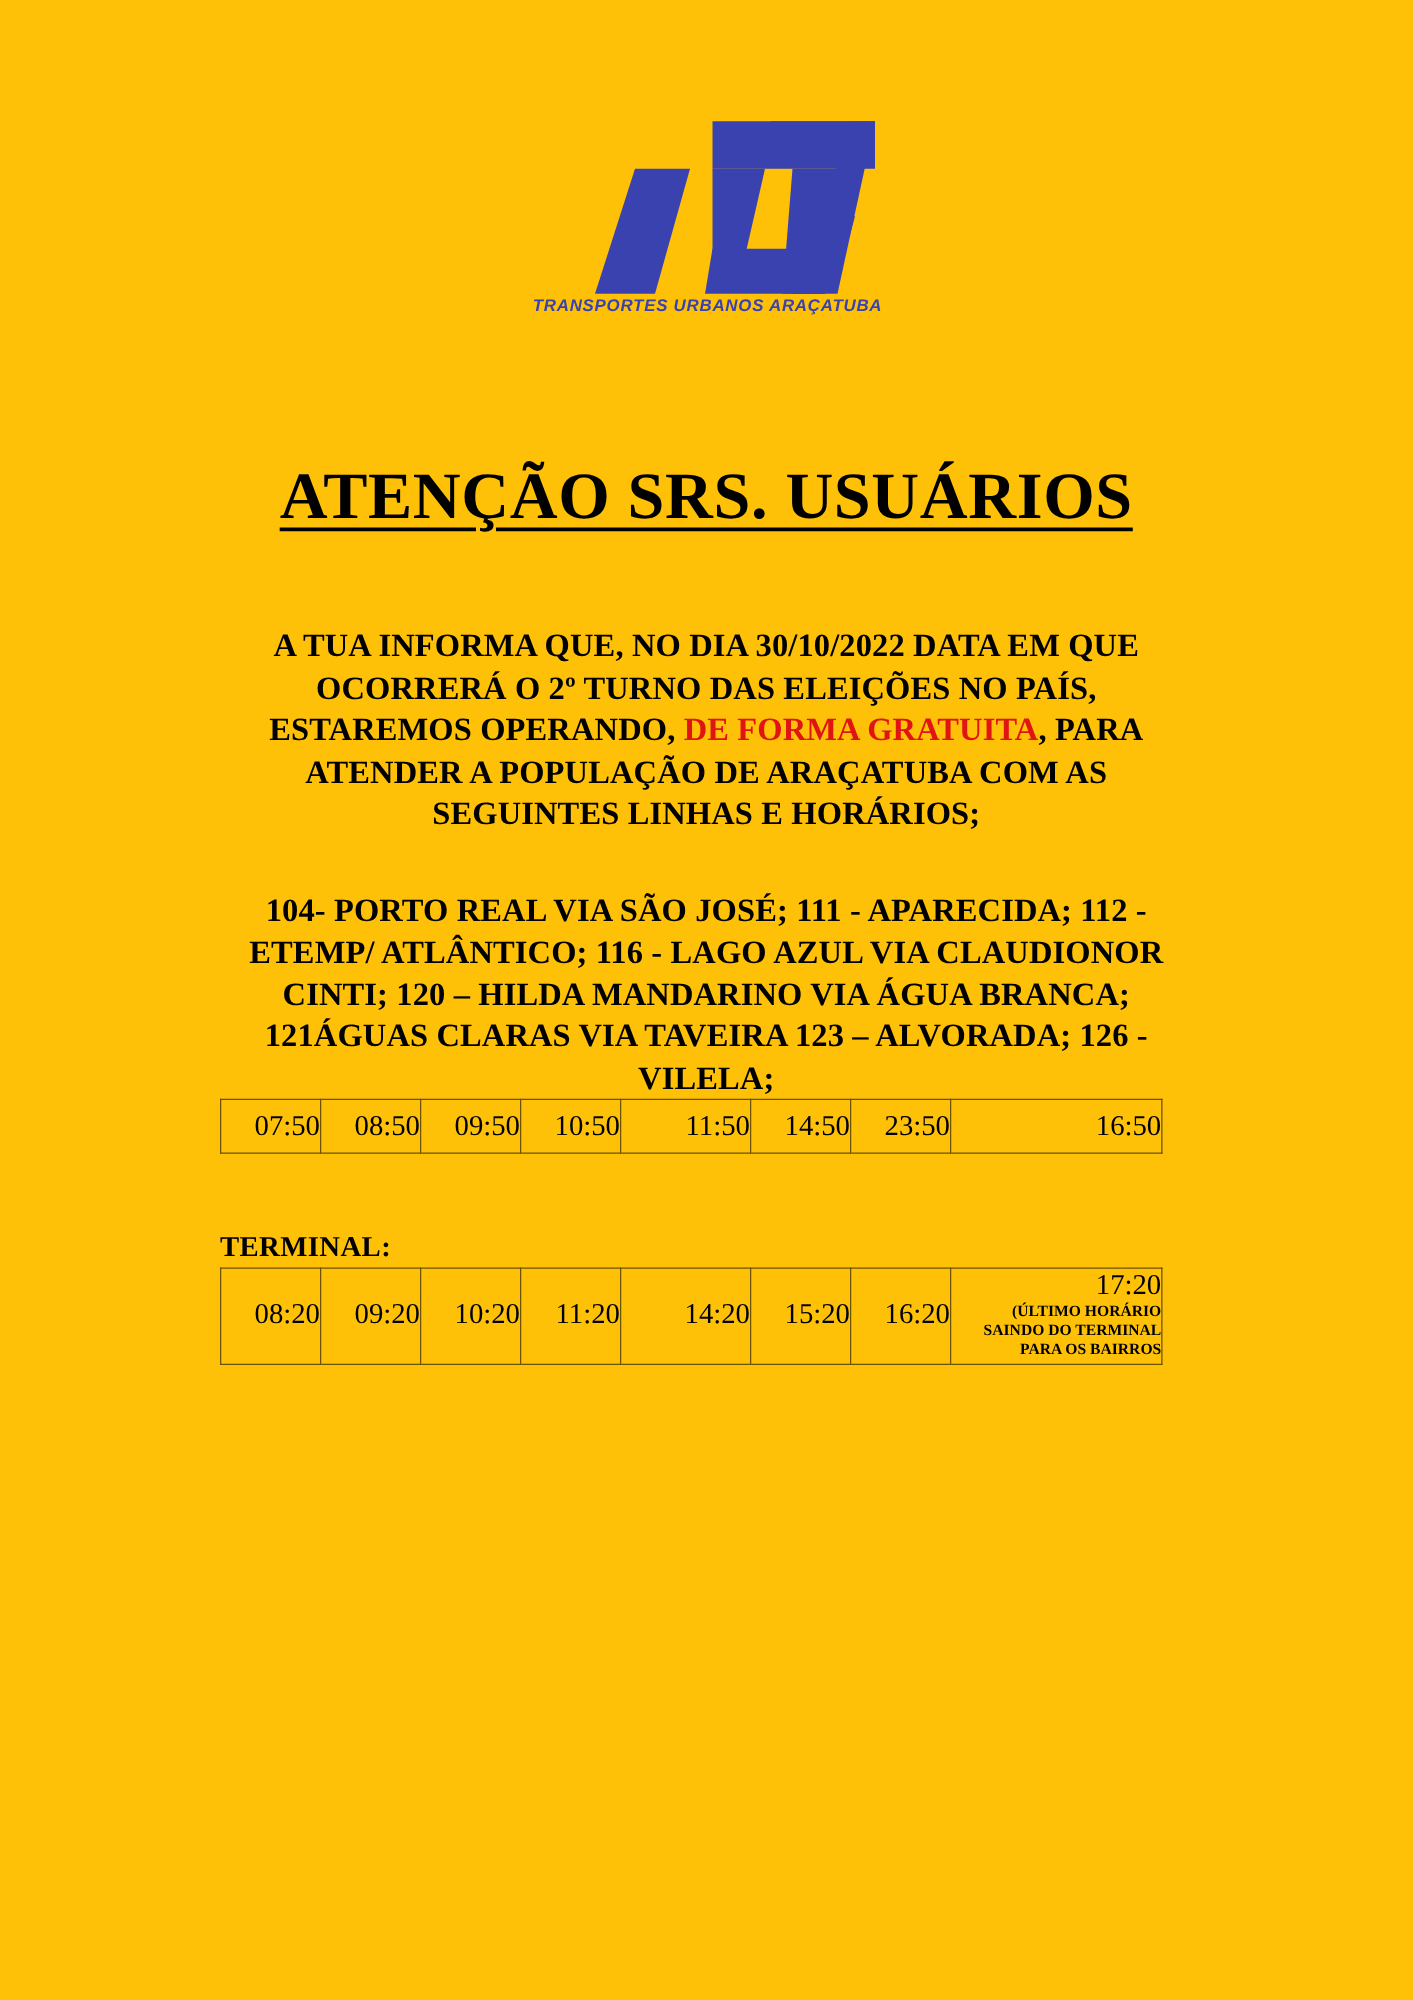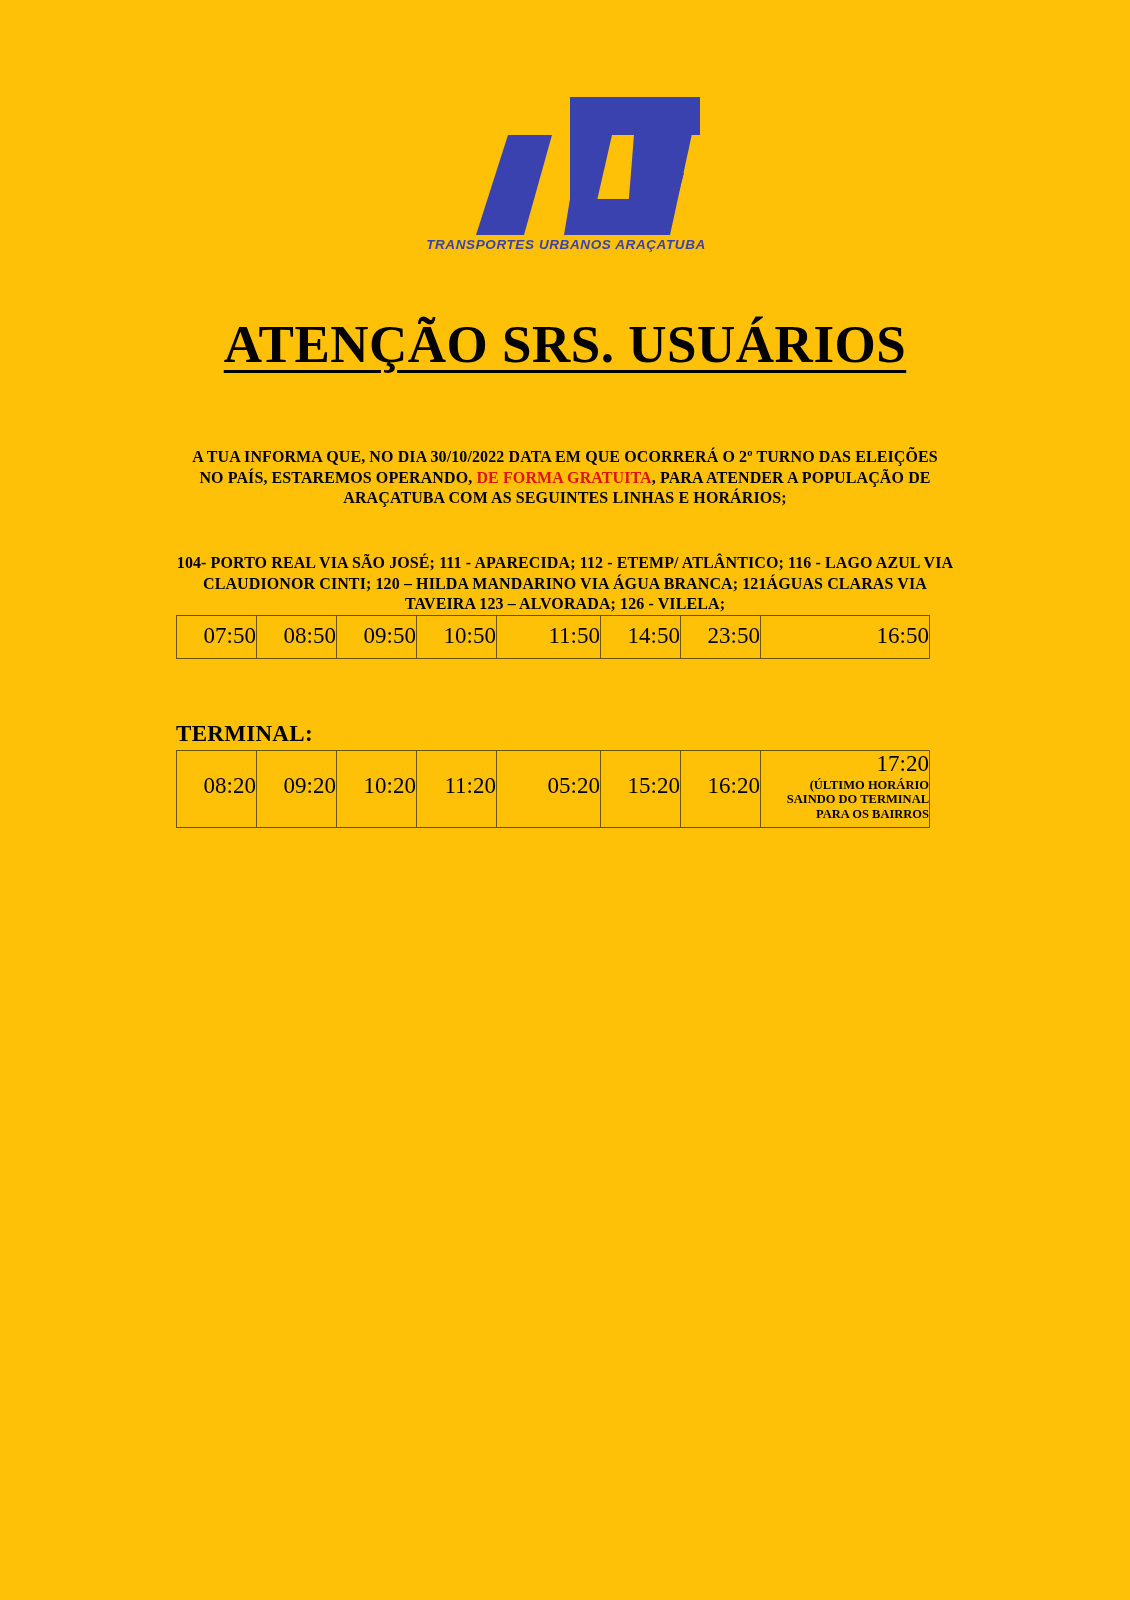--- a/index.html
+++ b/index.html
@@ -27,33 +27,33 @@
   .logo-svg {
     display: block;
   }
 
   
   .title {
     text-align: center;
     font-weight: bold;
     font-size: 53px;
     letter-spacing: 0.5px;
-    margin-top: 59px;
+    margin-top: 112px;
     text-decoration: underline;
     text-underline-offset: 8px;
     text-decoration-thickness: 3px;
   }
 
   
   .para {
     width: 760px;
     margin: 0 auto;
     text-align: center;
     font-weight: bold;
-    font-size: 16px;
+    font-size: 26px;
     line-height: 1.29;
     letter-spacing: 0.1px;
   }
   .para-1 { margin-top: 73px; }
   .para-2 { margin-top: 44px; width: 790px; }
 
   .red { color: #E11414; }
 
   
   .table-wrap {
@@ -169,21 +169,21 @@
         <col style="width:80px">
         <col style="width:80px">
         <col style="width:169px">
     </colgroup>
     <tbody>
       <tr class="note-row">
         <td>08:20</td>
         <td>09:20</td>
         <td>10:20</td>
         <td>11:20</td>
-        <td>05:20</td>
+        <td>14:20</td>
         <td>15:20</td>
         <td>16:20</td>
         <td>
           <span>17:20</span>
           <span class="note">(ÚLTIMO HORÁRIO SAINDO DO TERMINAL PARA  OS BAIRROS</span>
         </td>
       </tr>
     </tbody>
   </table>
 

